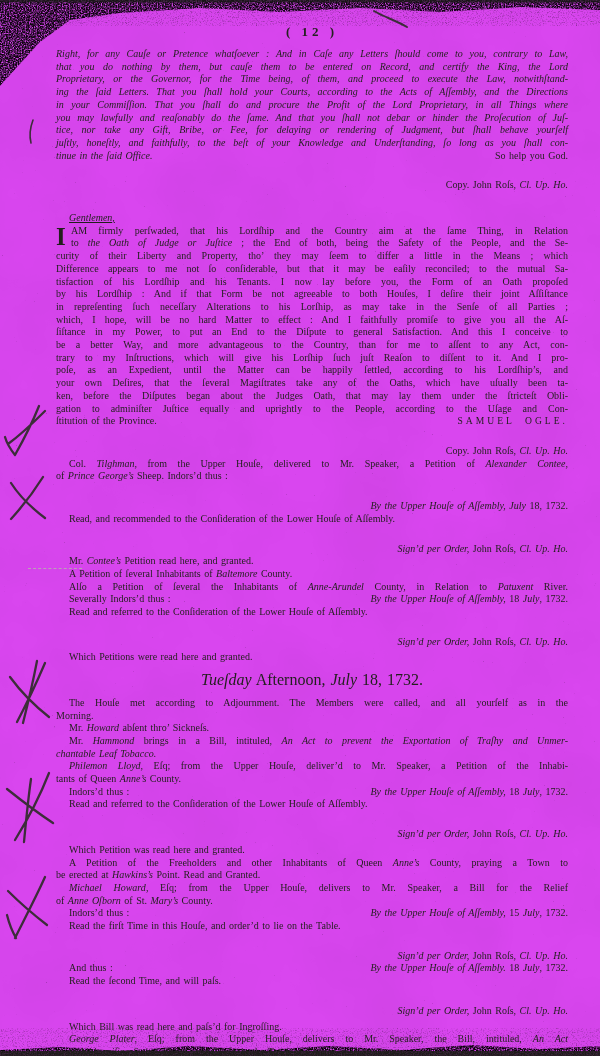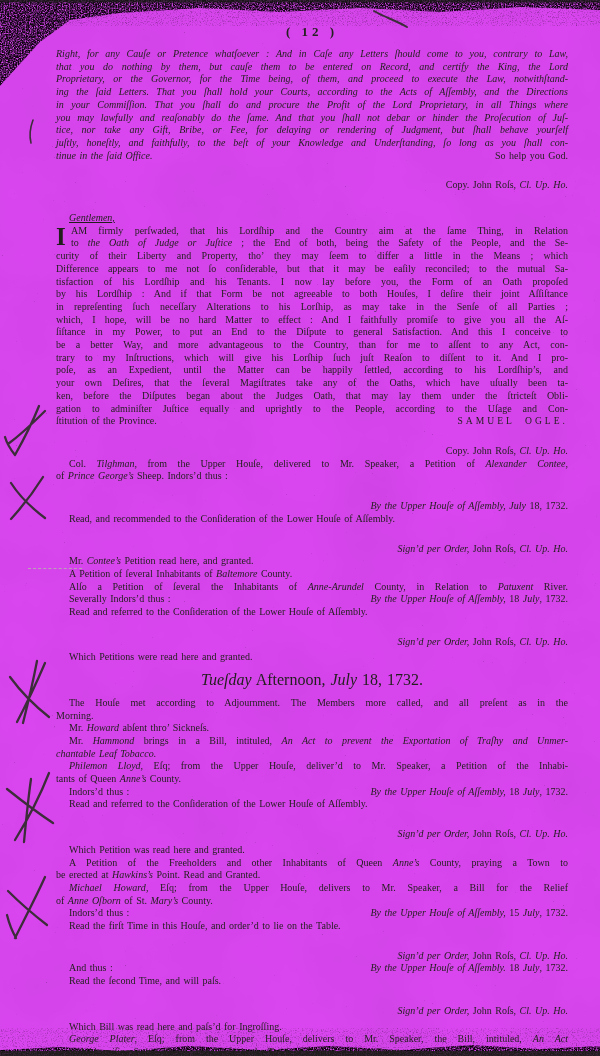--- a/index.html
+++ b/index.html
@@ -126,21 +126,21 @@
         <div class="tl ind"><span>A Petition of ſeveral Inhabitants of </span><span class="it">Baltemore</span><span> County.</span></div>
         <div class="tl j ind"><span>Alſo a Petition of ſeveral the Inhabitants of </span><span class="it">Anne-Arundel</span><span> County, in Relation to </span><span class="it">Patuxent</span><span> River.</span></div>
         <div class="tl ind split">
           <span class="lft"><span>Severally Indors’d thus :</span></span>
           <span class="rgt"><span class="it">By the Upper Houſe of Aſſembly,</span><span> 18 </span><span class="it">July</span><span>, 1732.</span></span>
         </div>
         <div class="tl ind"><span>Read and referred to the Conſideration of the Lower Houſe of Aſſembly.</span></div>
         <div class="tl r"><span class="it">Sign’d per Order,</span><span> John Roſs, </span><span class="it">Cl. Up. Ho.</span></div>
         <div class="tl ind mt3"><span>Which Petitions were read here and granted.</span></div>
         <div class="tl c hd"><span class="it">Tueſday</span><span> Afternoon, </span><span class="it">July</span><span> 18, 1732.</span></div>
-        <div class="tl j ind"><span>The Houſe met according to Adjournment.   The Members more called, and all preſent as in the</span></div>
+        <div class="tl j ind"><span>The Houſe met according to Adjournment.   The Members were called, and all yourſelf as in the</span></div>
         <div class="tl "><span>Morning.</span></div>
         <div class="tl ind"><span>Mr. </span><span class="it">Howard</span><span> abſent thro’ Sickneſs.</span></div>
         <div class="tl j ind"><span>Mr. </span><span class="it">Hammond</span><span> brings in a Bill, intituled, </span><span class="it">An Act to prevent  the Exportation of Traſhy and Unmer-</span></div>
         <div class="tl "><span class="it">chantable Leaf Tobacco.</span></div>
         <div class="tl j ind"><span class="it">Philemon Lloyd</span><span>, Eſq; from the Upper Houſe, deliver’d to Mr. Speaker, a Petition of the Inhabi-</span></div>
         <div class="tl "><span>tants of Queen </span><span class="it">Anne’s</span><span> County.</span></div>
         <div class="tl ind split">
           <span class="lft"><span>Indors’d thus :</span></span>
           <span class="rgt"><span class="it">By the Upper Houſe of Aſſembly,</span><span> 18 </span><span class="it">July</span><span>, 1732.</span></span>
         </div>

